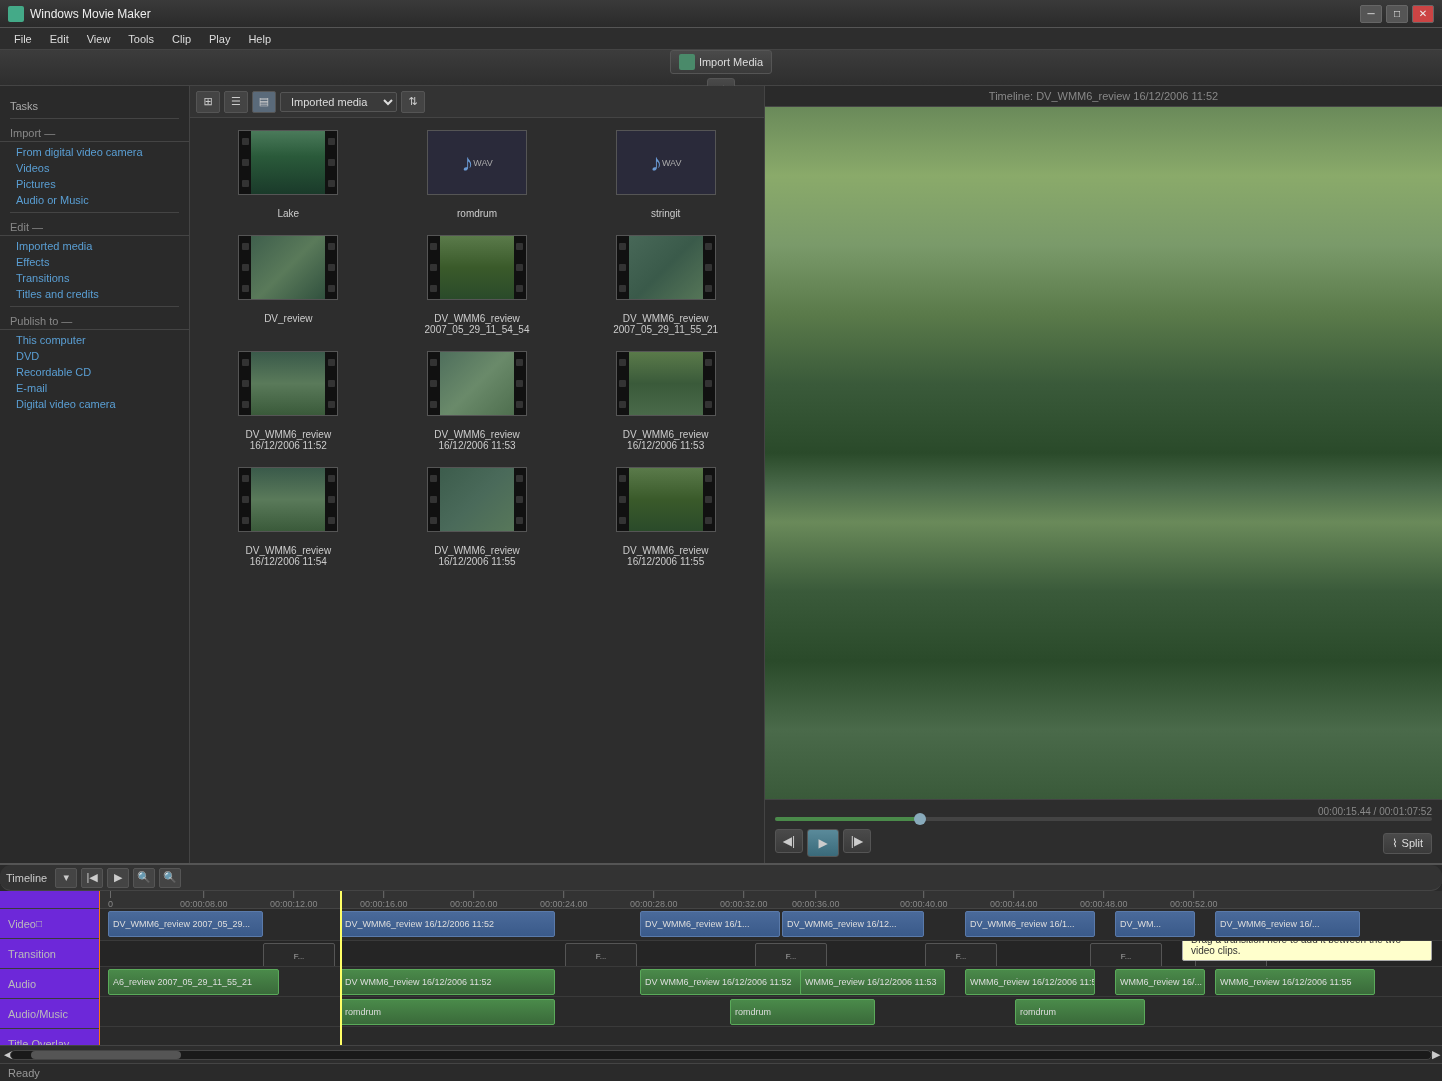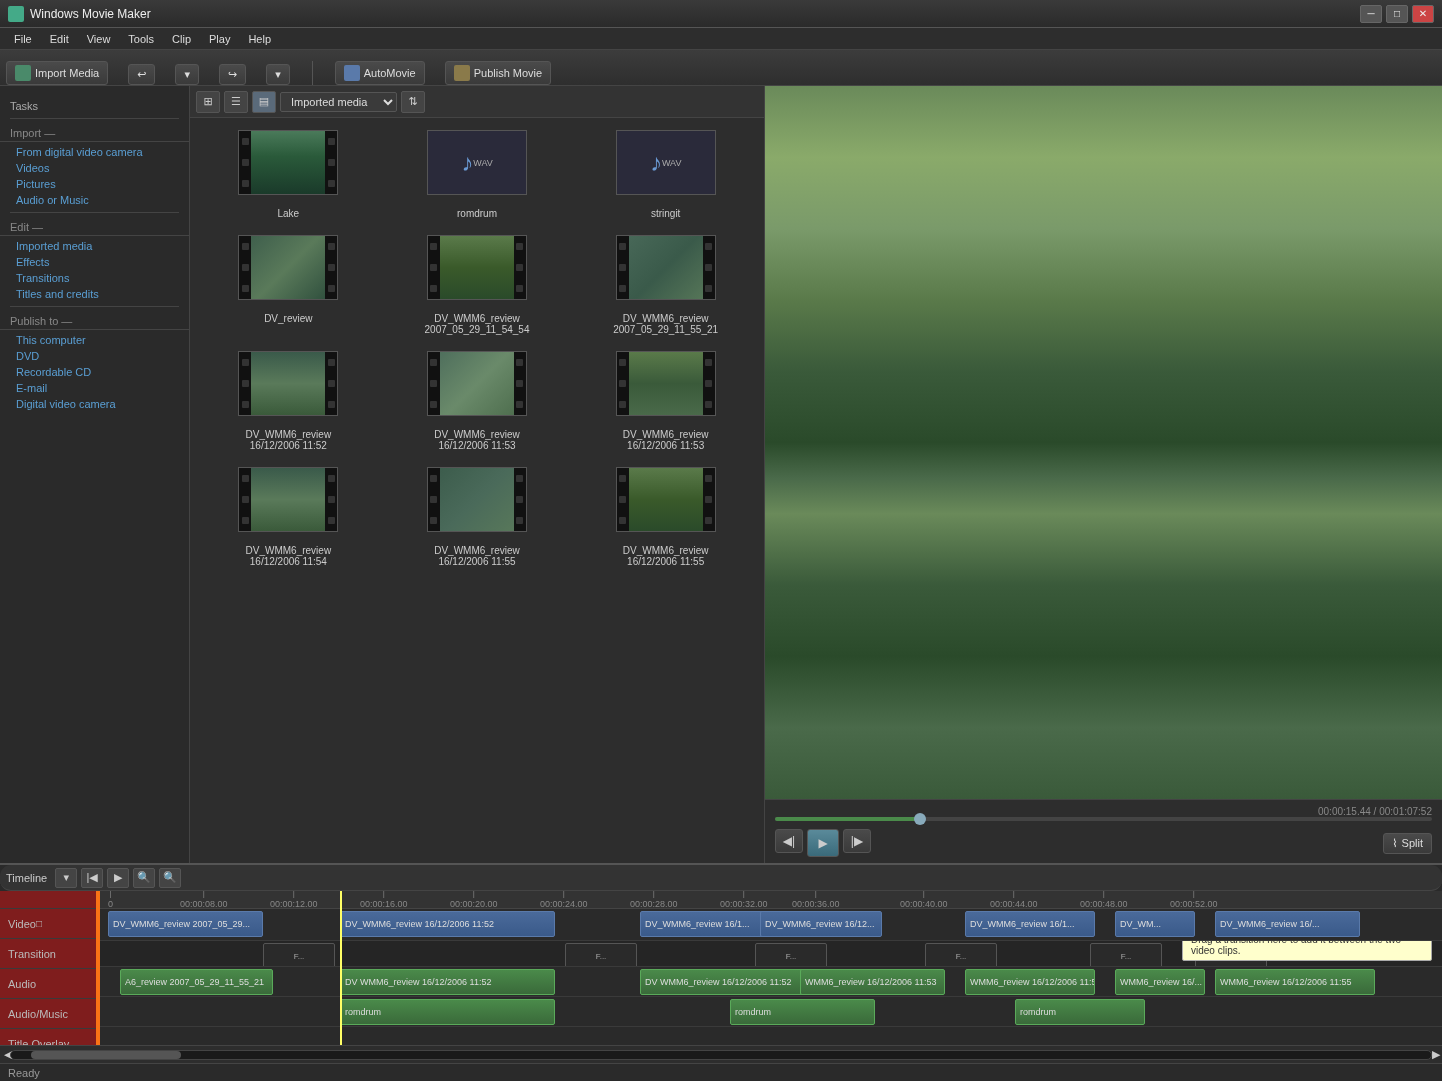--- a/index.html
+++ b/index.html
@@ -40,24 +40,25 @@
       cursor: pointer;
       font-size: 11px;
       border-radius: 2px;
     }
 
     
     #toolbar {
       background: linear-gradient(to bottom, #3c3c3c, #2e2e2e);
       height: 36px;
       display: flex;
-      align-items: flex-end;
+      align-items: center;
       padding: 0 6px;
-      gap: 20px;
+      gap: 4px;
       border-bottom: 1px solid #444;
+      flex-direction: column;
     }
     .toolbar-btn {
       display: flex; align-items: center; gap: 4px;
       padding: 3px 8px; background: linear-gradient(to bottom, #4a4a4a, #3a3a3a);
       border: 1px solid #555; border-radius: 3px; cursor: pointer; color: #ddd; font-size: 11px;
     }
     .toolbar-icon { width: 16px; height: 16px; display: inline-block; }
     .toolbar-separator { width: 1px; height: 24px; background: #555; margin: 0 2px; }
 
     
@@ -226,22 +227,22 @@
       width: 22px; height: 20px; background: #444; border: 1px solid #555; border-radius: 2px;
       cursor: pointer; display: flex; align-items: center; justify-content: center; color: #ccc; font-size: 11px;
     }
     #timeline-body {
       display: flex;
       flex: 1;
       overflow: hidden;
     }
     #timeline-labels {
       width: 100px;
-      background: #7f1d1d;
-      border-right: 4px solid #f97316;
+      background: #6d28d9;
+      border-right: 1px solid #f97316;
       flex-shrink: 0;
     }
     .tl-row-label {
       height: 30px;
       display: flex;
       align-items: center;
       padding: 0 8px;
       border-bottom: 1px solid #3a3a3a;
       font-size: 11px;
       color: #bbb;
@@ -643,20 +644,21 @@
               <div class="film-hole"></div>
               <div class="film-hole"></div>
             </div>
         </div>
         <div class="media-label">DV_WMM6_review 16/12/2006 11:55</div>
       </div>
     </div>
   </div>
 
   <div id="preview-panel">
+    <div id="preview-title">Timeline: DV_WMM6_review 16/12/2006 11:52</div>
     <div id="preview-video">
       <div class="preview-image"></div>
     </div>
     <div id="preview-controls">
       <div style="text-align:right; font-size:10px; color:#888; margin-bottom:0;">
         <span>00:00:15.44 / 00:01:07:52</span>
       </div>
       <div id="preview-progress">
         <div id="preview-progress-fill"></div>
         <div id="preview-progress-thumb"></div>
@@ -711,38 +713,38 @@
         <div class="ruler-mark" style="left:980px;">00:00:48.00</div>
         <div class="ruler-mark" style="left:1070px;">00:00:52.00</div>
       </div>
 
       <div id="timeline-playhead"></div>
 
       <div class="track-row" style="height:32px;">
         <div class="track-clip" style="left:8px;width:155px;">DV_WMM6_review 2007_05_29...</div>
         <div class="track-clip" style="left:240px;width:215px;">DV_WMM6_review 16/12/2006 11:52</div>
         <div class="track-clip" style="left:540px;width:140px;">DV_WMM6_review 16/1...</div>
-        <div class="track-clip" style="left:660px;width:122px;">DV_WMM6_review 16/12...</div>
+        <div class="track-clip" style="left:682px;width:142px;">DV_WMM6_review 16/12...</div>
         <div class="track-clip" style="left:865px;width:130px;">DV_WMM6_review 16/1...</div>
         <div class="track-clip" style="left:1015px;width:80px;">DV_WM...</div>
         <div class="track-clip" style="left:1115px;width:145px;">DV_WMM6_review 16/...</div>
       </div>
 
       <div class="track-row" style="height:26px;background:#252525;">
         <div class="track-clip transition-marker" style="left:163px;width:72px;">F...</div>
         <div class="track-clip transition-marker" style="left:465px;width:72px;">F...</div>
         <div class="track-clip transition-marker" style="left:655px;width:72px;">F...</div>
         <div class="track-clip transition-marker" style="left:825px;width:72px;">F...</div>
         <div class="track-clip transition-marker" style="left:990px;width:72px;">F...</div>
         <div class="track-clip transition-marker" style="left:1095px;width:72px;">F...</div>
         <div class="tooltip-box">Drag a transition here to add it between the two video clips.</div>
       </div>
 
       <div class="track-row">
-        <div class="track-clip audio" style="left:20px;width:153px;">A6_review 2007_05_29_11_55_21</div>
+        <div class="track-clip audio" style="left:8px;width:171px;">A6_review 2007_05_29_11_55_21</div>
         <div class="track-clip audio" style="left:240px;width:215px;">DV WMM6_review 16/12/2006 11:52</div>
         <div class="track-clip audio" style="left:540px;width:165px;">DV WMM6_review 16/12/2006 11:52</div>
         <div class="track-clip audio" style="left:700px;width:145px;">WMM6_review 16/12/2006 11:53</div>
         <div class="track-clip audio" style="left:865px;width:130px;">WMM6_review 16/12/2006 11:53</div>
         <div class="track-clip audio" style="left:1015px;width:90px;">WMM6_review 16/...</div>
         <div class="track-clip audio" style="left:1115px;width:160px;">WMM6_review 16/12/2006 11:55</div>
       </div>
 
       <div class="track-row">
         <div class="track-clip audio" style="left:240px;width:215px;">romdrum</div>

